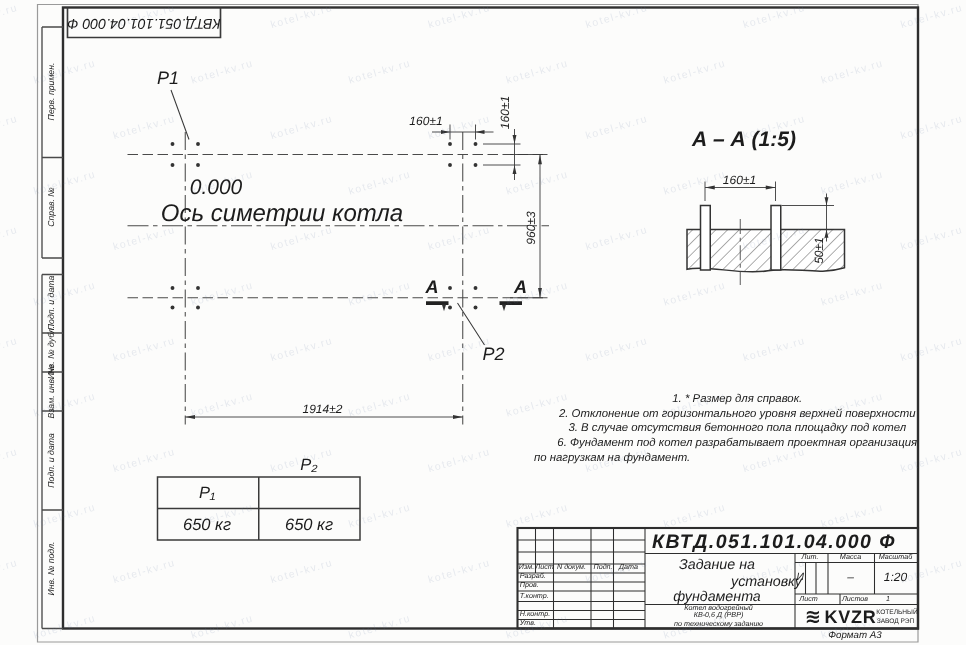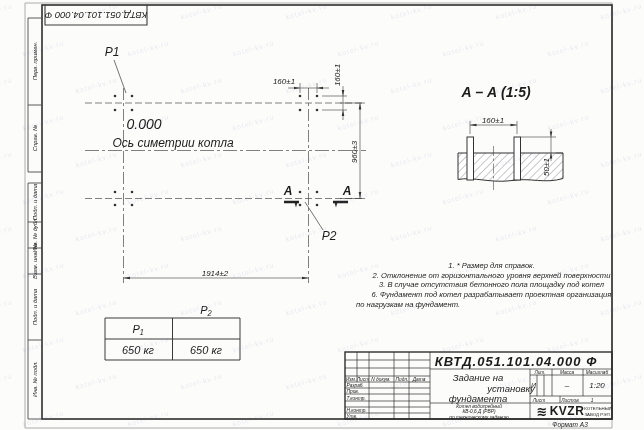--- a/index.html
+++ b/index.html
@@ -200,21 +200,21 @@
   <span class="t r90" style="left:35px;top:138px;font-size:5.8px;">Справ. №</span>
   <span class="t r90" style="left:35px;top:202px;font-size:5.8px;">Подп. и дата</span>
   <span class="t r90" style="left:35px;top:235px;font-size:5.8px;">Инв. № дубл.</span>
   <span class="t r90" style="left:35px;top:261px;font-size:5.8px;">Взам. инв. №</span>
   <span class="t r90" style="left:35px;top:307px;font-size:5.8px;">Подп. и дата</span>
   <span class="t r90" style="left:35px;top:379px;font-size:5.8px;">Инв. № подл.</span>
 
   <span class="t" style="left:112px;top:52px;font-size:12px;">P1</span>
   <span class="t" style="left:329px;top:236px;font-size:12px;">P2</span>
   <span class="t" style="left:144px;top:124px;font-size:14px;">0.000</span>
-  <span class="t" style="left:173px;top:143px;font-size:12px;">Ось симетрии котла</span>
+  <span class="t" style="left:188px;top:143px;font-size:16px;">Ось симетрии котла</span>
   <span class="t" style="left:284px;top:81px;font-size:8px;">160±1</span>
   <span class="t r90" style="left:337px;top:75px;font-size:8px;">160±1</span>
   <span class="t r90" style="left:354px;top:152px;font-size:8px;">960±3</span>
   <span class="t" style="left:215px;top:273px;font-size:8px;">1914±2</span>
   <span class="t bold" style="left:288px;top:191px;font-size:12px;">А</span>
   <span class="t bold" style="left:347px;top:191px;font-size:12px;">А</span>
 
   <span class="t bold" style="left:496px;top:92px;font-size:14px;">А – А (1:5)</span>
   <span class="t" style="left:493px;top:119.5px;font-size:8px;">160±1</span>
   <span class="t r90" style="left:546px;top:167px;font-size:8px;">50±1</span>

